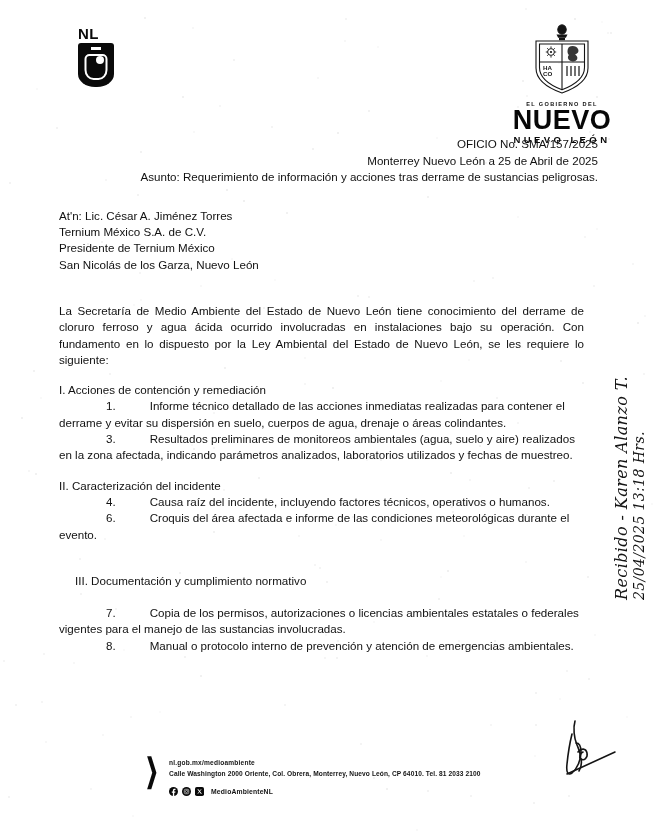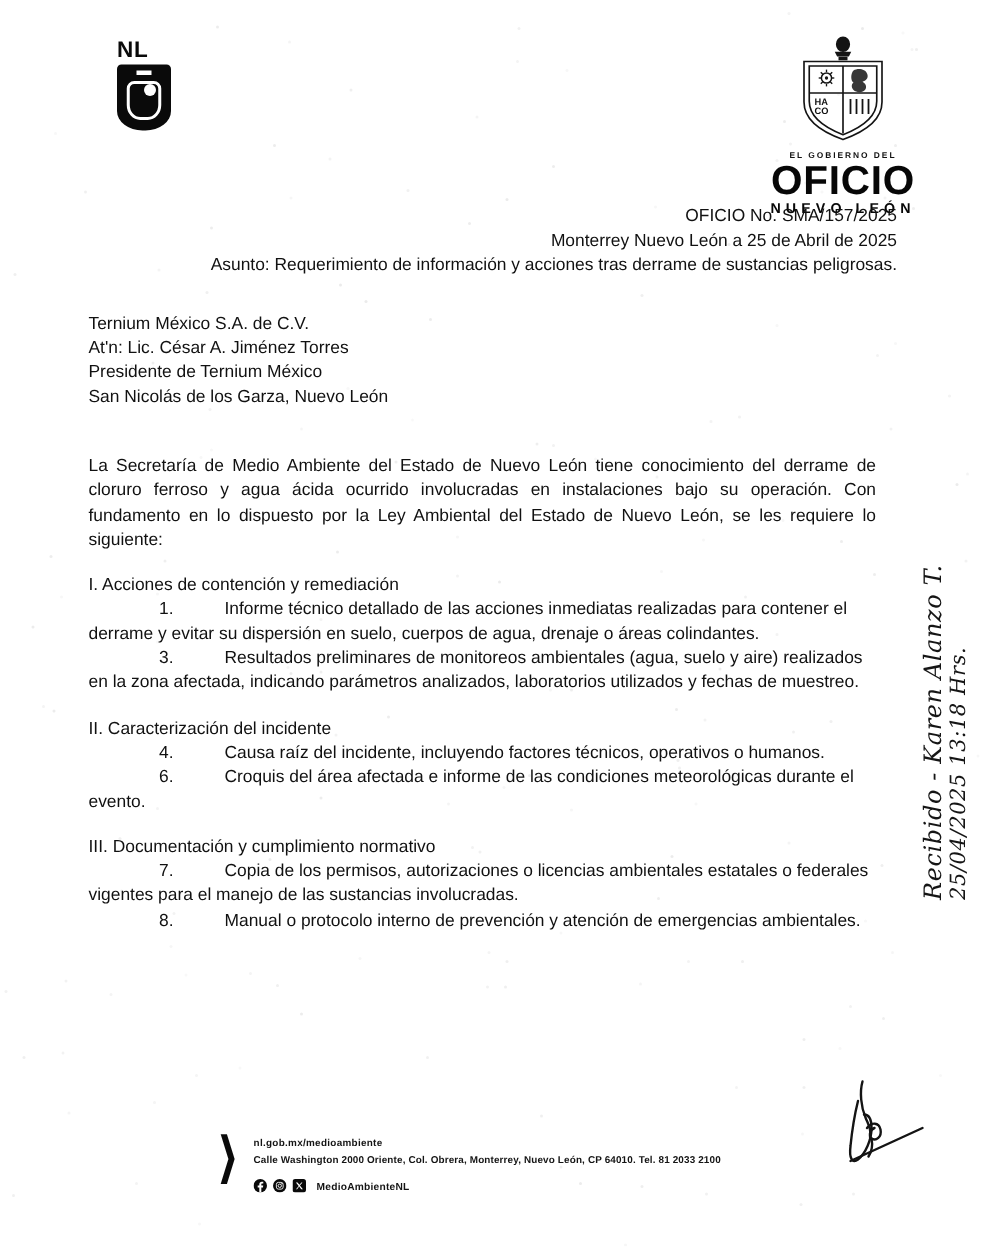--- a/index.html
+++ b/index.html
@@ -478,49 +478,49 @@
         </g>
         <g stroke="#141414" stroke-width="1.2">
           <line x1="41" y1="42" x2="41" y2="52"></line>
           <line x1="45" y1="42" x2="45" y2="52"></line>
           <line x1="49" y1="42" x2="49" y2="52"></line>
           <line x1="53" y1="42" x2="53" y2="52"></line>
         </g>
       </g>
     </svg>
     <div class="gob-pre">EL GOBIERNO DEL</div>
-    <div class="gob-big">OFICIO</div>
+    <div class="gob-big">NUEVO</div>
     <div class="gob-sub">NUEVO LEÓN</div>
   </div>
 
   <div class="doc-head">
     <div>OFICIO No. SMA/157/2025</div>
     <div>Monterrey Nuevo León a 25 de Abril de 2025</div>
     <div>Asunto: Requerimiento de información y acciones tras derrame de sustancias peligrosas.</div>
   </div>
 
   <div class="addressee">
+    <div>At'n: Lic. César A. Jiménez Torres</div>
     <div>Ternium México S.A. de C.V.</div>
-    <div>At'n: Lic. César A. Jiménez Torres</div>
     <div>Presidente de Ternium México</div>
     <div>San Nicolás de los Garza, Nuevo León</div>
   </div>
 
   <div class="body-block">
     <p class="para">La Secretaría de Medio Ambiente del Estado de Nuevo León tiene conocimiento del derrame de cloruro ferroso y agua ácida ocurrido involucradas en instalaciones bajo su operación. Con fundamento en lo dispuesto por la Ley Ambiental del Estado de Nuevo León, se les requiere lo siguiente:</p>
     <div id="sections-host">
         <p class="para nojust sec-title" style="margin: 0px;">I. Acciones de contención y remediación</p>
         <p class="item"><span class="num">1.</span><span>Informe técnico detallado de las acciones inmediatas realizadas para contener el derrame y evitar su dispersión en suelo, cuerpos de agua, drenaje o áreas colindantes.</span></p>
         <p class="item"><span class="num">3.</span><span>Resultados preliminares de monitoreos ambientales (agua, suelo y aire) realizados en la zona afectada, indicando parámetros analizados, laboratorios utilizados y fechas de muestreo.</span></p>
         <div class="gap"></div>
         <p class="para nojust sec-title" style="margin: 0px;">II. Caracterización del incidente</p>
         <p class="item"><span class="num">4.</span><span>Causa raíz del incidente, incluyendo factores técnicos, operativos o humanos.</span></p>
         <p class="item"><span class="num">6.</span><span>Croquis del área afectada e informe de las condiciones meteorológicas durante el evento.</span></p>
         <div class="gap"></div>
-        <p class="para nojust sec-title" style="margin: 0px;">III. Documentación y cumplimiento normativo</p>
+        <p class="para nojust sec-title" style="margin: 16px;">III. Documentación y cumplimiento normativo</p>
         <p class="item"><span class="num">7.</span><span>Copia de los permisos, autorizaciones o licencias ambientales estatales o federales vigentes para el manejo de las sustancias involucradas.</span></p>
         <p class="item"><span class="num">8.</span><span>Manual o protocolo interno de prevención y atención de emergencias ambientales.</span></p>
         <div class="gap"></div>
       </div>
   </div>
 
   <div class="handwriting" id="hw-line1">Recibido - Karen Alanzo T.</div>
   <div class="handwriting" id="hw-line2">25/04/2025    13:18 Hrs.</div>
 
   <svg id="signature" width="92" height="96" viewBox="0 0 92 96">

